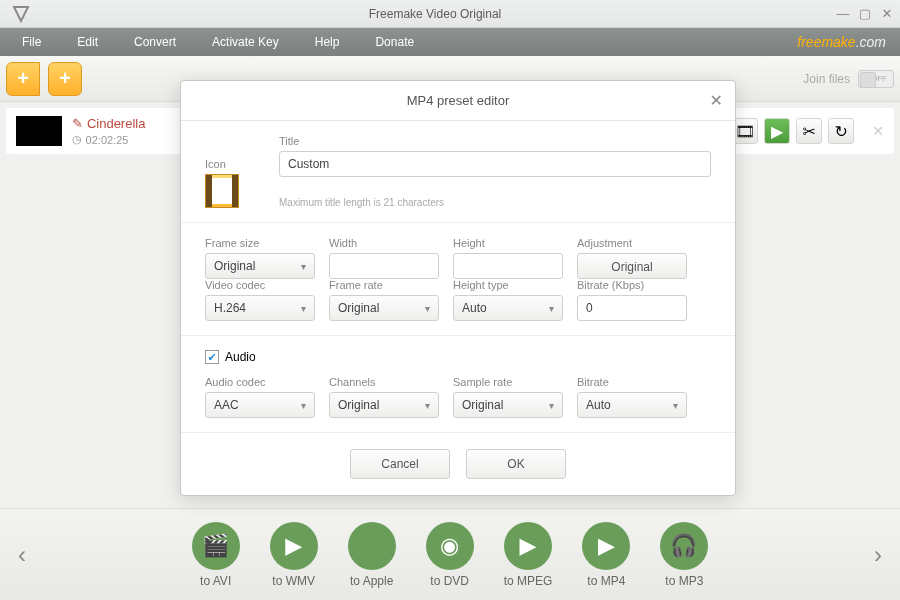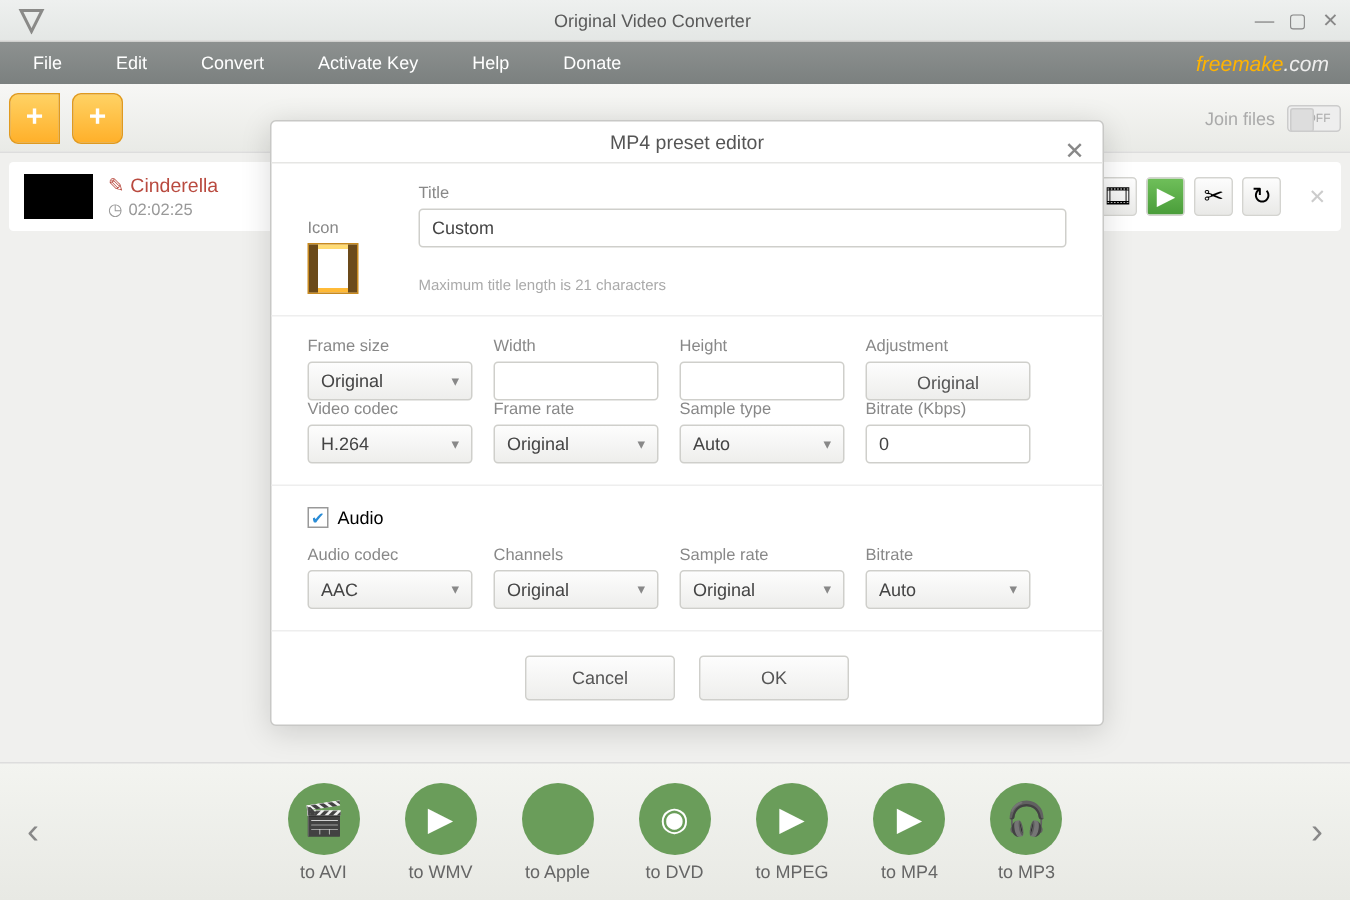--- a/index.html
+++ b/index.html
@@ -42,21 +42,21 @@
 
 
 .footer{position:absolute;bottom:0;left:0;right:0;height:92px;background:linear-gradient(#f3f4f0,#e8e9e4);display:flex;align-items:center;padding:0 10px;border-top:1px solid #ddd}
 .arrow{font-size:24px;color:#888;padding:0 8px}
 .fmts{flex:1;display:flex;gap:30px;justify-content:center}
 .fmt{display:flex;flex-direction:column;align-items:center;gap:4px;font-size:12px;color:#666}
 .fic{width:48px;height:48px;background:#6a9d5a;border-radius:50%;display:flex;align-items:center;justify-content:center;color:#fff;font-size:22px}
 
 
 .modal{position:absolute;top:80px;left:180px;width:556px;background:#fff;border:1px solid #c8c8c6;border-radius:4px;box-shadow:0 4px 20px rgba(0,0,0,.15)}
-.mhd{height:28px;display:flex;align-items:center;justify-content:center;position:relative;border-bottom:1px solid #e6e6e4}
+.mhd{height:40px;display:flex;align-items:center;justify-content:center;position:relative;border-bottom:1px solid #e6e6e4}
 .mhd .mt{font-size:13px;color:#555}
 .mclose{position:absolute;right:12px;top:10px;color:#888;font-size:16px;cursor:default}
 .msec{padding:14px 24px;border-bottom:1px solid #eee}
 .row{display:flex;gap:14px;align-items:flex-end;}
 .row:last-child{margin-bottom:0}
 .fld{display:flex;flex-direction:column;gap:4px}
 .fld label{font-size:11px;color:#888}
 .inp,.sel{height:26px;border:1px solid #cfcfcb;border-radius:3px;background:#fff;font-size:12px;padding:0 8px;color:#444}
 .sel{background:linear-gradient(#fdfdfd,#eeeeec);display:flex;align-items:center;justify-content:space-between}
 .sel::after{content:"▾";color:#888;font-size:10px;margin-left:6px}
@@ -71,21 +71,21 @@
 </style>
 </head>
 <body>
 
 <div class="titlebar">
   <div class="logo">
     <svg width="18" height="18" viewBox="0 0 18 18">
         <polygon points="2,2 16,2 9,16" fill="none" stroke="#8a8a88" stroke-width="2"></polygon>
       </svg>
   </div>
-  <div class="title">Original Video Converter</div>
+  <div class="title">Freemake Video Original</div>
   <div class="winctl">
     <span>—</span>
     <span>▢</span>
     <span>✕</span>
   </div>
 </div>
 
 <div class="menubar">
   <div class="mi">File</div>
   <div class="mi">Edit</div>
@@ -225,21 +225,21 @@
             <span>H.264</span>
           </div>
         </div>
       <div class="fld" style="width:110px">
           <label>Frame rate</label>
           <div class="sel">
             <span>Original</span>
           </div>
         </div>
       <div class="fld" style="width:110px">
-          <label>Sample type</label>
+          <label>Height type</label>
           <div class="sel">
             <span>Auto</span>
           </div>
         </div>
       <div class="fld" style="width:110px">
           <label>Bitrate (Kbps)</label>
           <input class="inp" value="0" style="">
         </div>
     </div>
   </div>

